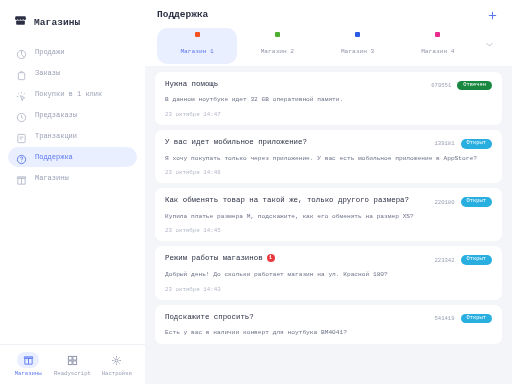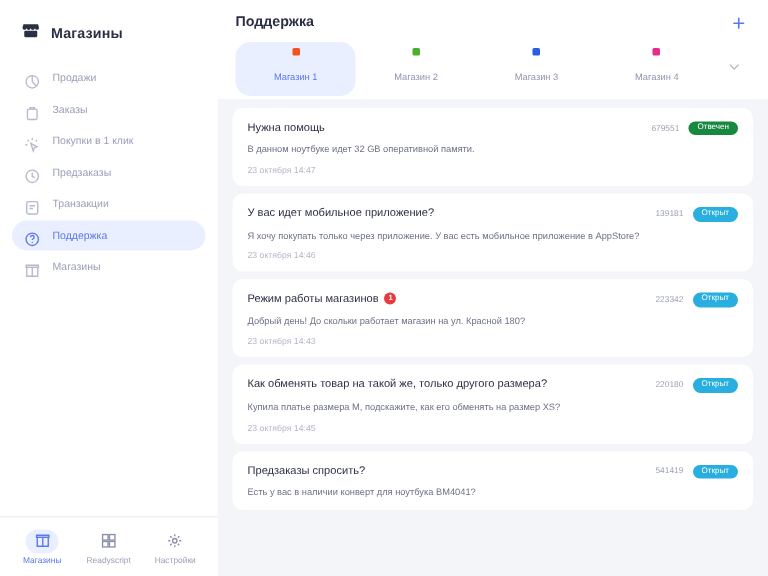--- a/index.html
+++ b/index.html
@@ -2,21 +2,21 @@
 <html><head>
 <meta charset="utf-8">
 <style>
   * { box-sizing: border-box; margin: 0; padding: 0; }
   html, body {
     width: 512px; height: 384px;
     font-family: "Liberation Sans", sans-serif;
     background: #f4f5f9;
     overflow: hidden;
   }
-  .app { display: flex; width: 512px; height: 333px; }
+  .app { display: flex; width: 512px; height: 333px; font-family: Liberation Mono, monospace; }
 
   
   .sidebar {
     width: 145px; height: 384px;
     background: #ffffff;
     display: flex; flex-direction: column;
     flex: 0 0 145px;
     position: relative;
   }
   .brand {
@@ -292,51 +292,51 @@
             <span class="badge open">Открыт</span>
           </div>
         </div>
         <div class="card-body">Я хочу покупать только через приложение. У вас есть мобильное приложение в AppStore?</div>
         <div class="card-date">23 октября 14:46</div>
       </div>
 
       <div class="card">
         <div class="card-head">
           <div class="card-title">
+            <span>Как обменять товар на такой же, только другого размера?</span>
+          </div>
+          <div class="card-meta">
+            <span class="ticket-id">220180</span>
+            <span class="badge open">Открыт</span>
+          </div>
+        </div>
+        <div class="card-body">Купила платье размера M, подскажите, как его обменять на размер XS?</div>
+        <div class="card-date">23 октября 14:45</div>
+      </div>
+
+      <div class="card">
+        <div class="card-head">
+          <div class="card-title">
             <span>Режим работы магазинов</span>
             <span class="unread">1</span>
           </div>
           <div class="card-meta">
             <span class="ticket-id">223342</span>
             <span class="badge open">Открыт</span>
           </div>
         </div>
         <div class="card-body">Добрый день! До скольки работает магазин на ул. Красной 180?</div>
         <div class="card-date">23 октября 14:43</div>
       </div>
 
-      <div class="card">
-        <div class="card-head">
-          <div class="card-title">
-            <span>Как обменять товар на такой же, только другого размера?</span>
-          </div>
-          <div class="card-meta">
-            <span class="ticket-id">220180</span>
-            <span class="badge open">Открыт</span>
-          </div>
-        </div>
-        <div class="card-body">Купила платье размера M, подскажите, как его обменять на размер XS?</div>
-        <div class="card-date">23 октября 14:45</div>
-      </div>
-
-
-      <div class="card">
-        <div class="card-head">
-          <div class="card-title">
-            <span>Предзаказы спросить?</span>
+
+      <div class="card">
+        <div class="card-head">
+          <div class="card-title">
+            <span>Подскажите спросить?</span>
           </div>
           <div class="card-meta">
             <span class="ticket-id">541419</span>
             <span class="badge open">Открыт</span>
           </div>
         </div>
         <div class="card-body">Есть у вас в наличии конверт для ноутбука BM4041?</div>
 
       </div>
 

